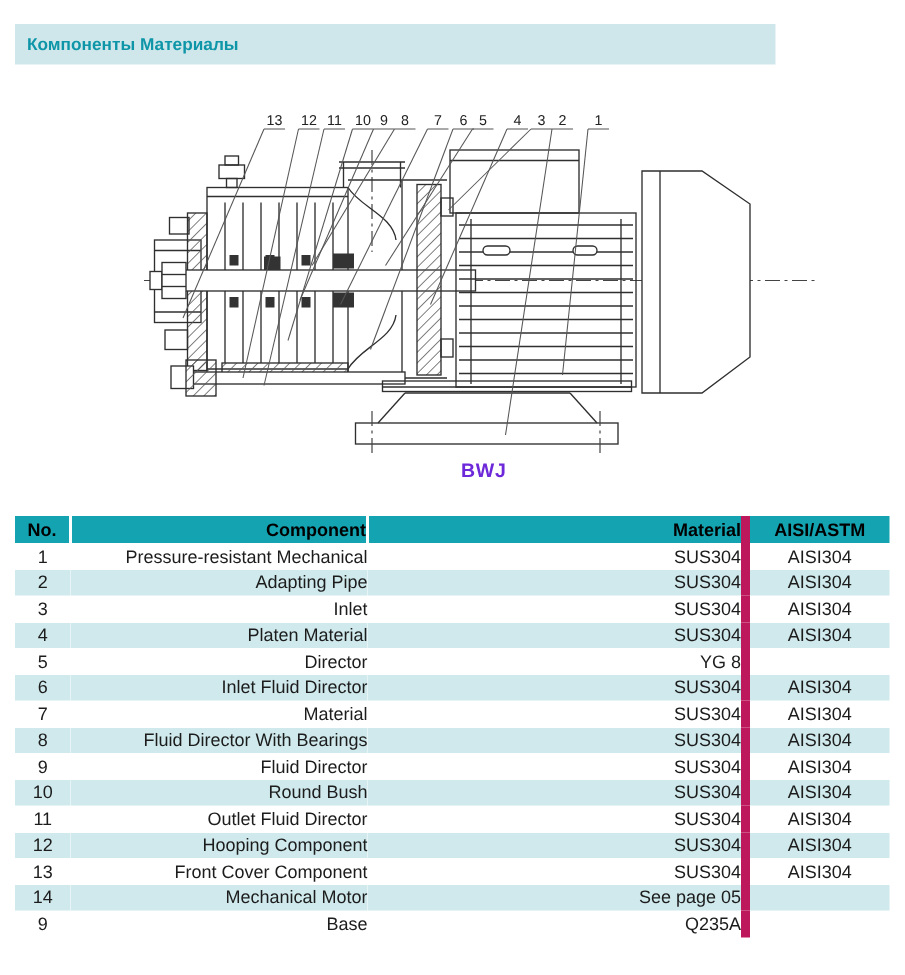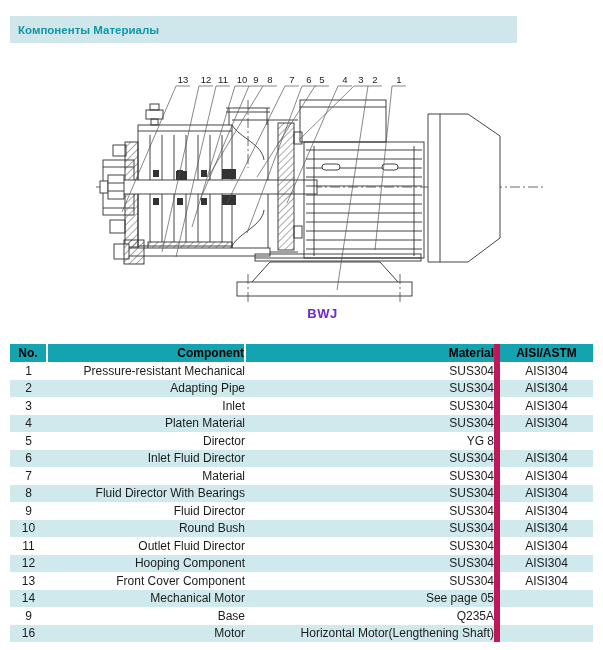--- a/index.html
+++ b/index.html
@@ -305,20 +305,14 @@
         <td class="col-component">Mechanical Motor</td>
         <td class="col-material">See page 05</td>
         <td class="col-aisi"></td>
       </tr>
       <tr>
         <td class="col-no">9</td>
         <td class="col-component">Base</td>
         <td class="col-material">Q235A</td>
         <td class="col-aisi"></td>
       </tr>
-      <tr class="band">
-        <td class="col-no">16</td>
-        <td class="col-component">Motor</td>
-        <td class="col-material">Horizontal Motor(Lengthening Shaft)</td>
-        <td class="col-aisi"></td>
-      </tr>
     </tbody>
 </table>
 
 </body></html>

